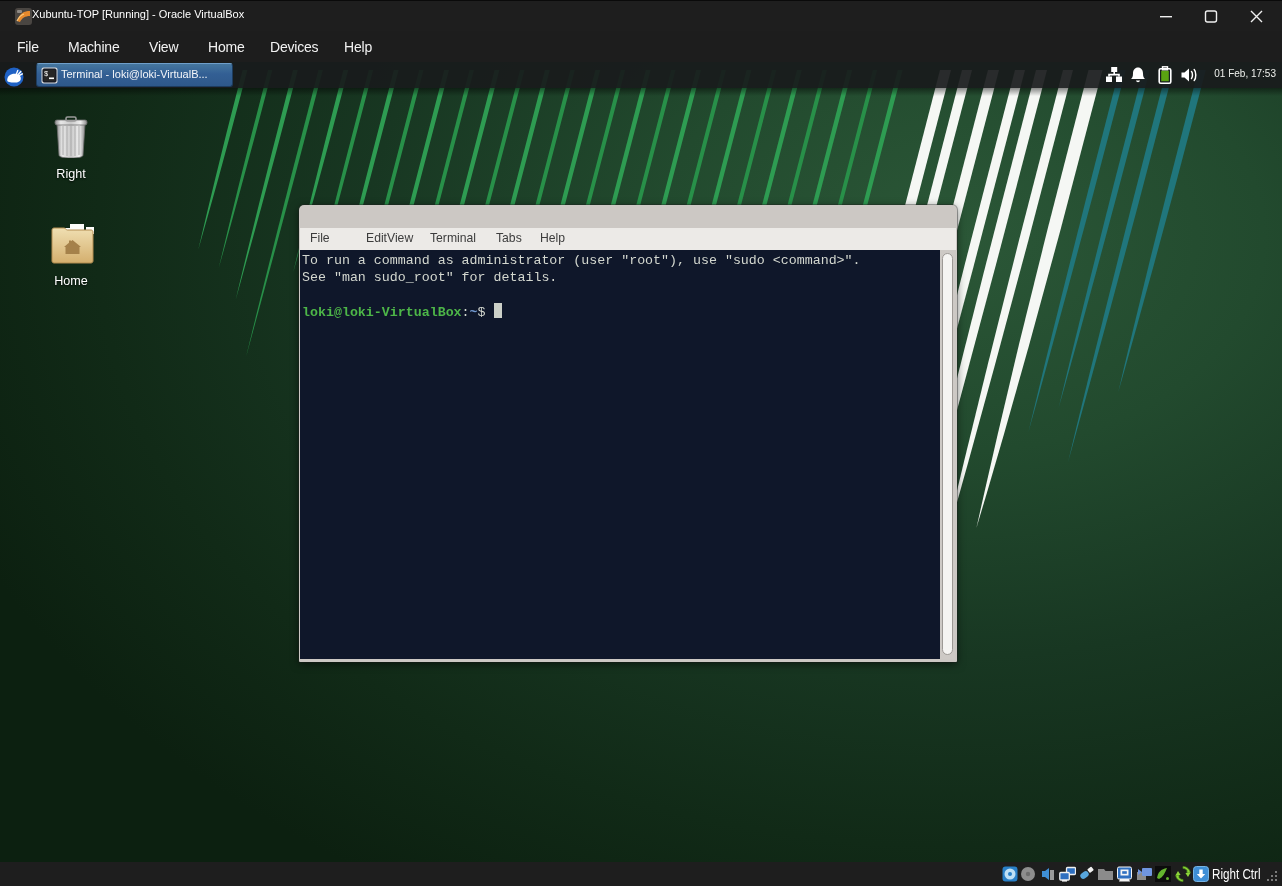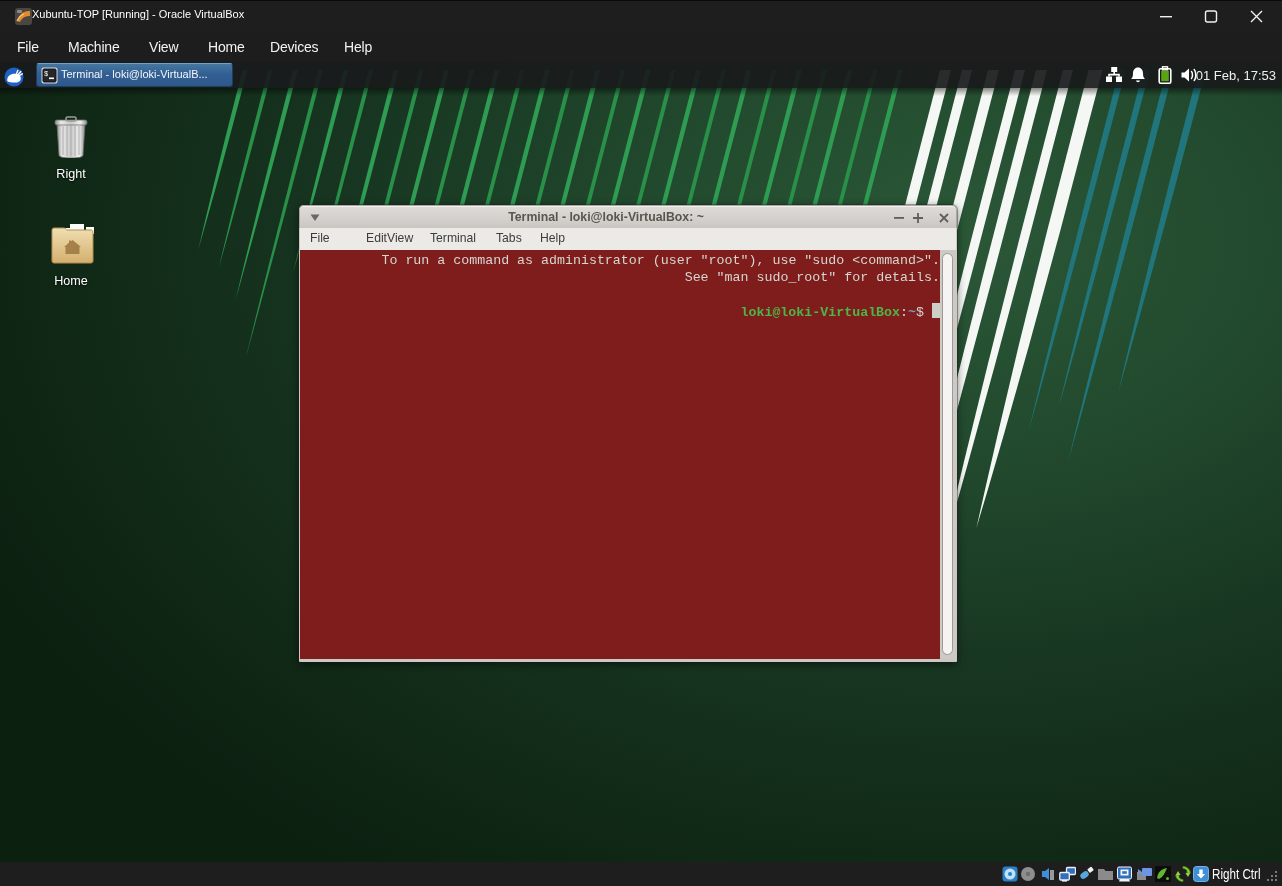--- a/index.html
+++ b/index.html
@@ -25,42 +25,42 @@
 
 
 #panel { position:absolute; left:0; top:0; width:1282px; height:26px; background:rgba(25,27,28,0.93); }
 #panel-shadow { position:absolute; left:0; top:26px; width:1282px; height:8px;
   background:linear-gradient(rgba(0,0,0,0.45), rgba(0,0,0,0)); }
 #taskbtn { position:absolute; left:36px; top:1px; width:197px; height:24px; border-radius:3px;
   background:linear-gradient(#45779f, #335f94 45%, #2e588a);
   border:1px solid #1d3c5e; border-top-color:#6f9fcb; }
 #taskbtn .ticon { position:absolute; left:4px; top:3px; width:17px; height:17px; }
 #taskbtn .tlabel { position:absolute; left:24px; top:4px; font-size:11px; color:#f4f6f9; }
-#clock { position:absolute; right:6px; top:6px; font-size:13px; color:#eef0ec; }
+#clock { position:absolute; right:6px; top:6px; font-size:10px; color:#eef0ec; }
 .tray { position:absolute; top:4px; }
 
 
 .dicon-label { position:absolute; color:#ffffff; font-size:12.6px; text-align:center; width:90px;
   text-shadow:0 1px 2px rgba(0,0,0,0.85); }
 
 
 #term { position:absolute; left:299px; top:143px; width:658px; height:457px;
   border-radius:5px 5px 1px 1px;
   background:#ccc8c4; box-shadow:0 2px 9px rgba(0,0,0,0.55), 0 0 0 1px rgba(40,40,40,0.35); }
 #term-title { position:absolute; left:0; top:0; width:658px; height:23px; border-radius:5px 5px 0 0;
   background:linear-gradient(#dedbd8, #cfccc8 80%, #c8c5c1);
   border:1px solid #a9a5a1; border-bottom:none;
   box-shadow:inset 0 1px 0 #f3f1ef; }
 #term-title .ttext { position:absolute; left:-44px; right:0; top:4px; text-align:center; font-size:12.3px;
   font-weight:bold; color:#59564f; }
 #term-menu { position:absolute; left:1px; top:23px; width:656px; height:22px; background:#eceae7; }
 #term-menu span { position:absolute; top:3px; font-size:12.2px; color:#3c3c3c; }
-#term-body { position:absolute; left:1px; top:45px; width:640px; height:409px; background:#7f1d1d;
+#term-body { position:absolute; left:1px; top:45px; width:640px; height:409px; background:#0f172a;
   font-family:"Liberation Mono", monospace; font-size:13.3px; line-height:17px; color:#d3d7cf;
-  white-space:pre; padding:2px 0 8px 2px;text-align:right; }
+  white-space:pre; padding:2px 0 8px 2px; }
 #term-scroll { position:absolute; left:641px; top:45px; width:15px; height:409px; background:#cdc9c5; }
 #term-thumb { position:absolute; left:2px; top:3px; width:11px; height:402px; border-radius:6px;
   background:#f5f4f2; border:1px solid #9d9995; }
 .green { color:#4db648; font-weight:bold; }
 .blue { color:#7198cf; font-weight:bold; }
 .cursor { display:inline-block; width:8px; height:15px; background:#ccd0c8; vertical-align:-2px; }
 </style>
 </head>
 <body>
 <div id="stage">
@@ -198,31 +198,20 @@
       <rect x="2.2" y="2.8" width="11.6" height="14.4" rx="1.5" fill="none" stroke="#ffffff" stroke-width="1.6"></rect>
       <rect x="4.2" y="4.8" width="7.6" height="10.4" fill="#5aa411"></rect>
     </svg>
     <svg class="tray" style="left:1180px;" width="20" height="18" viewBox="0 0 20 18">
       <path d="M1.5,6.5 L4.5,6.5 L9,2.5 L9,15.5 L4.5,11.5 L1.5,11.5 Z" fill="#ffffff"></path>
       <path d="M11.5,5.5 C12.8,6.7 12.8,11.3 11.5,12.5 M14.2,3.5 C16.3,5.6 16.3,12.4 14.2,14.5" stroke="#ffffff" stroke-width="1.5" fill="none" stroke-linecap="round"></path>
     </svg>
     <div id="clock">01 Feb, 17:53</div>
 
     <div id="term">
-      <div id="term-title">
-        <svg style="position:absolute;left:10px;top:8px;" width="10" height="8" viewBox="0 0 10 8">
-          <path d="M0.5,0.5 L9.5,0.5 L5,7 Z" fill="#686868"></path>
-        </svg>
-        <div class="ttext">Terminal - loki@loki-VirtualBox: ~</div>
-        <svg style="position:absolute;left:590px;top:0;" width="68" height="23" viewBox="0 0 68 23">
-          <rect x="4" y="11" width="10" height="1.8" fill="#5f5f5f"></rect>
-          <path d="M28,7 L28,17 M23,12 L33,12" stroke="#5f5f5f" stroke-width="1.8"></path>
-          <path d="M50,8 L58,16 M58,8 L50,16" stroke="#5f5f5f" stroke-width="1.8"></path>
-        </svg>
-      </div>
       <div id="term-menu">
         <span style="left:10px;">File</span>
         <span style="left:47px;margin-left:19px;">Edit</span>
         <span style="left:87px;">View</span>
         <span style="left:130px;text-align:right;">Terminal</span>
         <span style="left:196px;">Tabs</span>
         <span style="left:240px;">Help</span>
       </div>
       <div id="term-body">To run a command as administrator (user "root"), use "sudo &lt;command&gt;".
 See "man sudo_root" for details.

